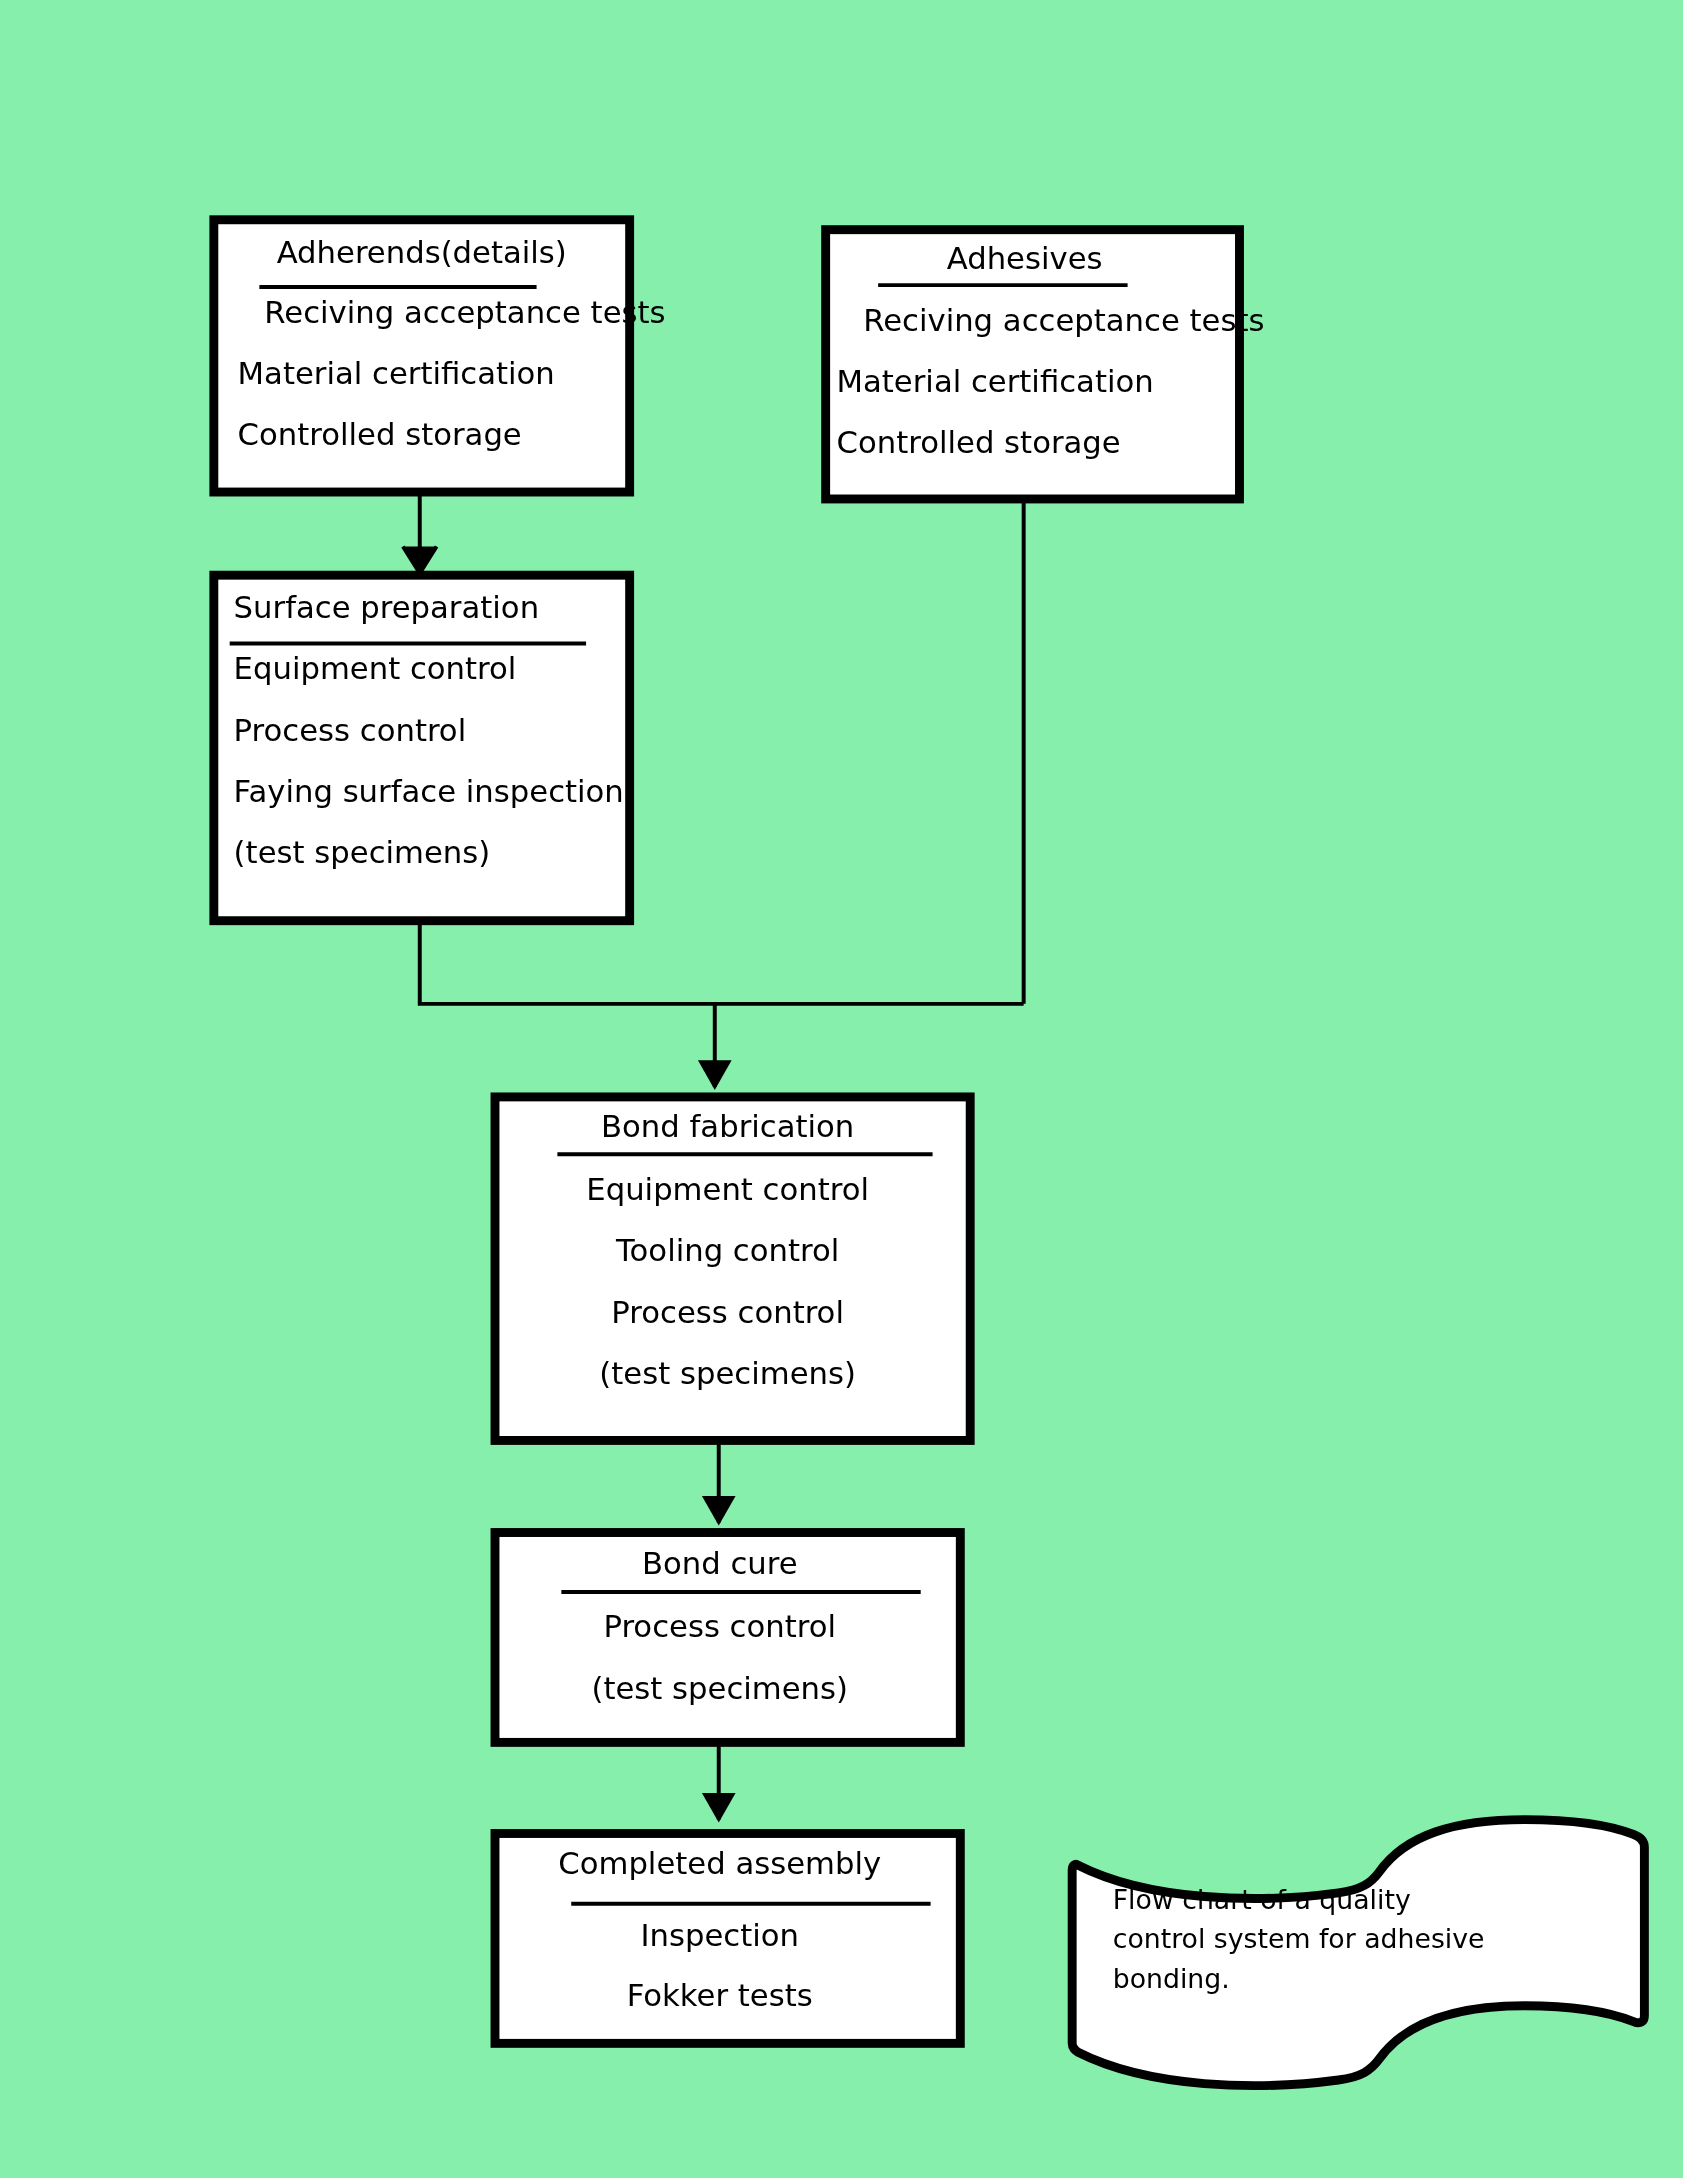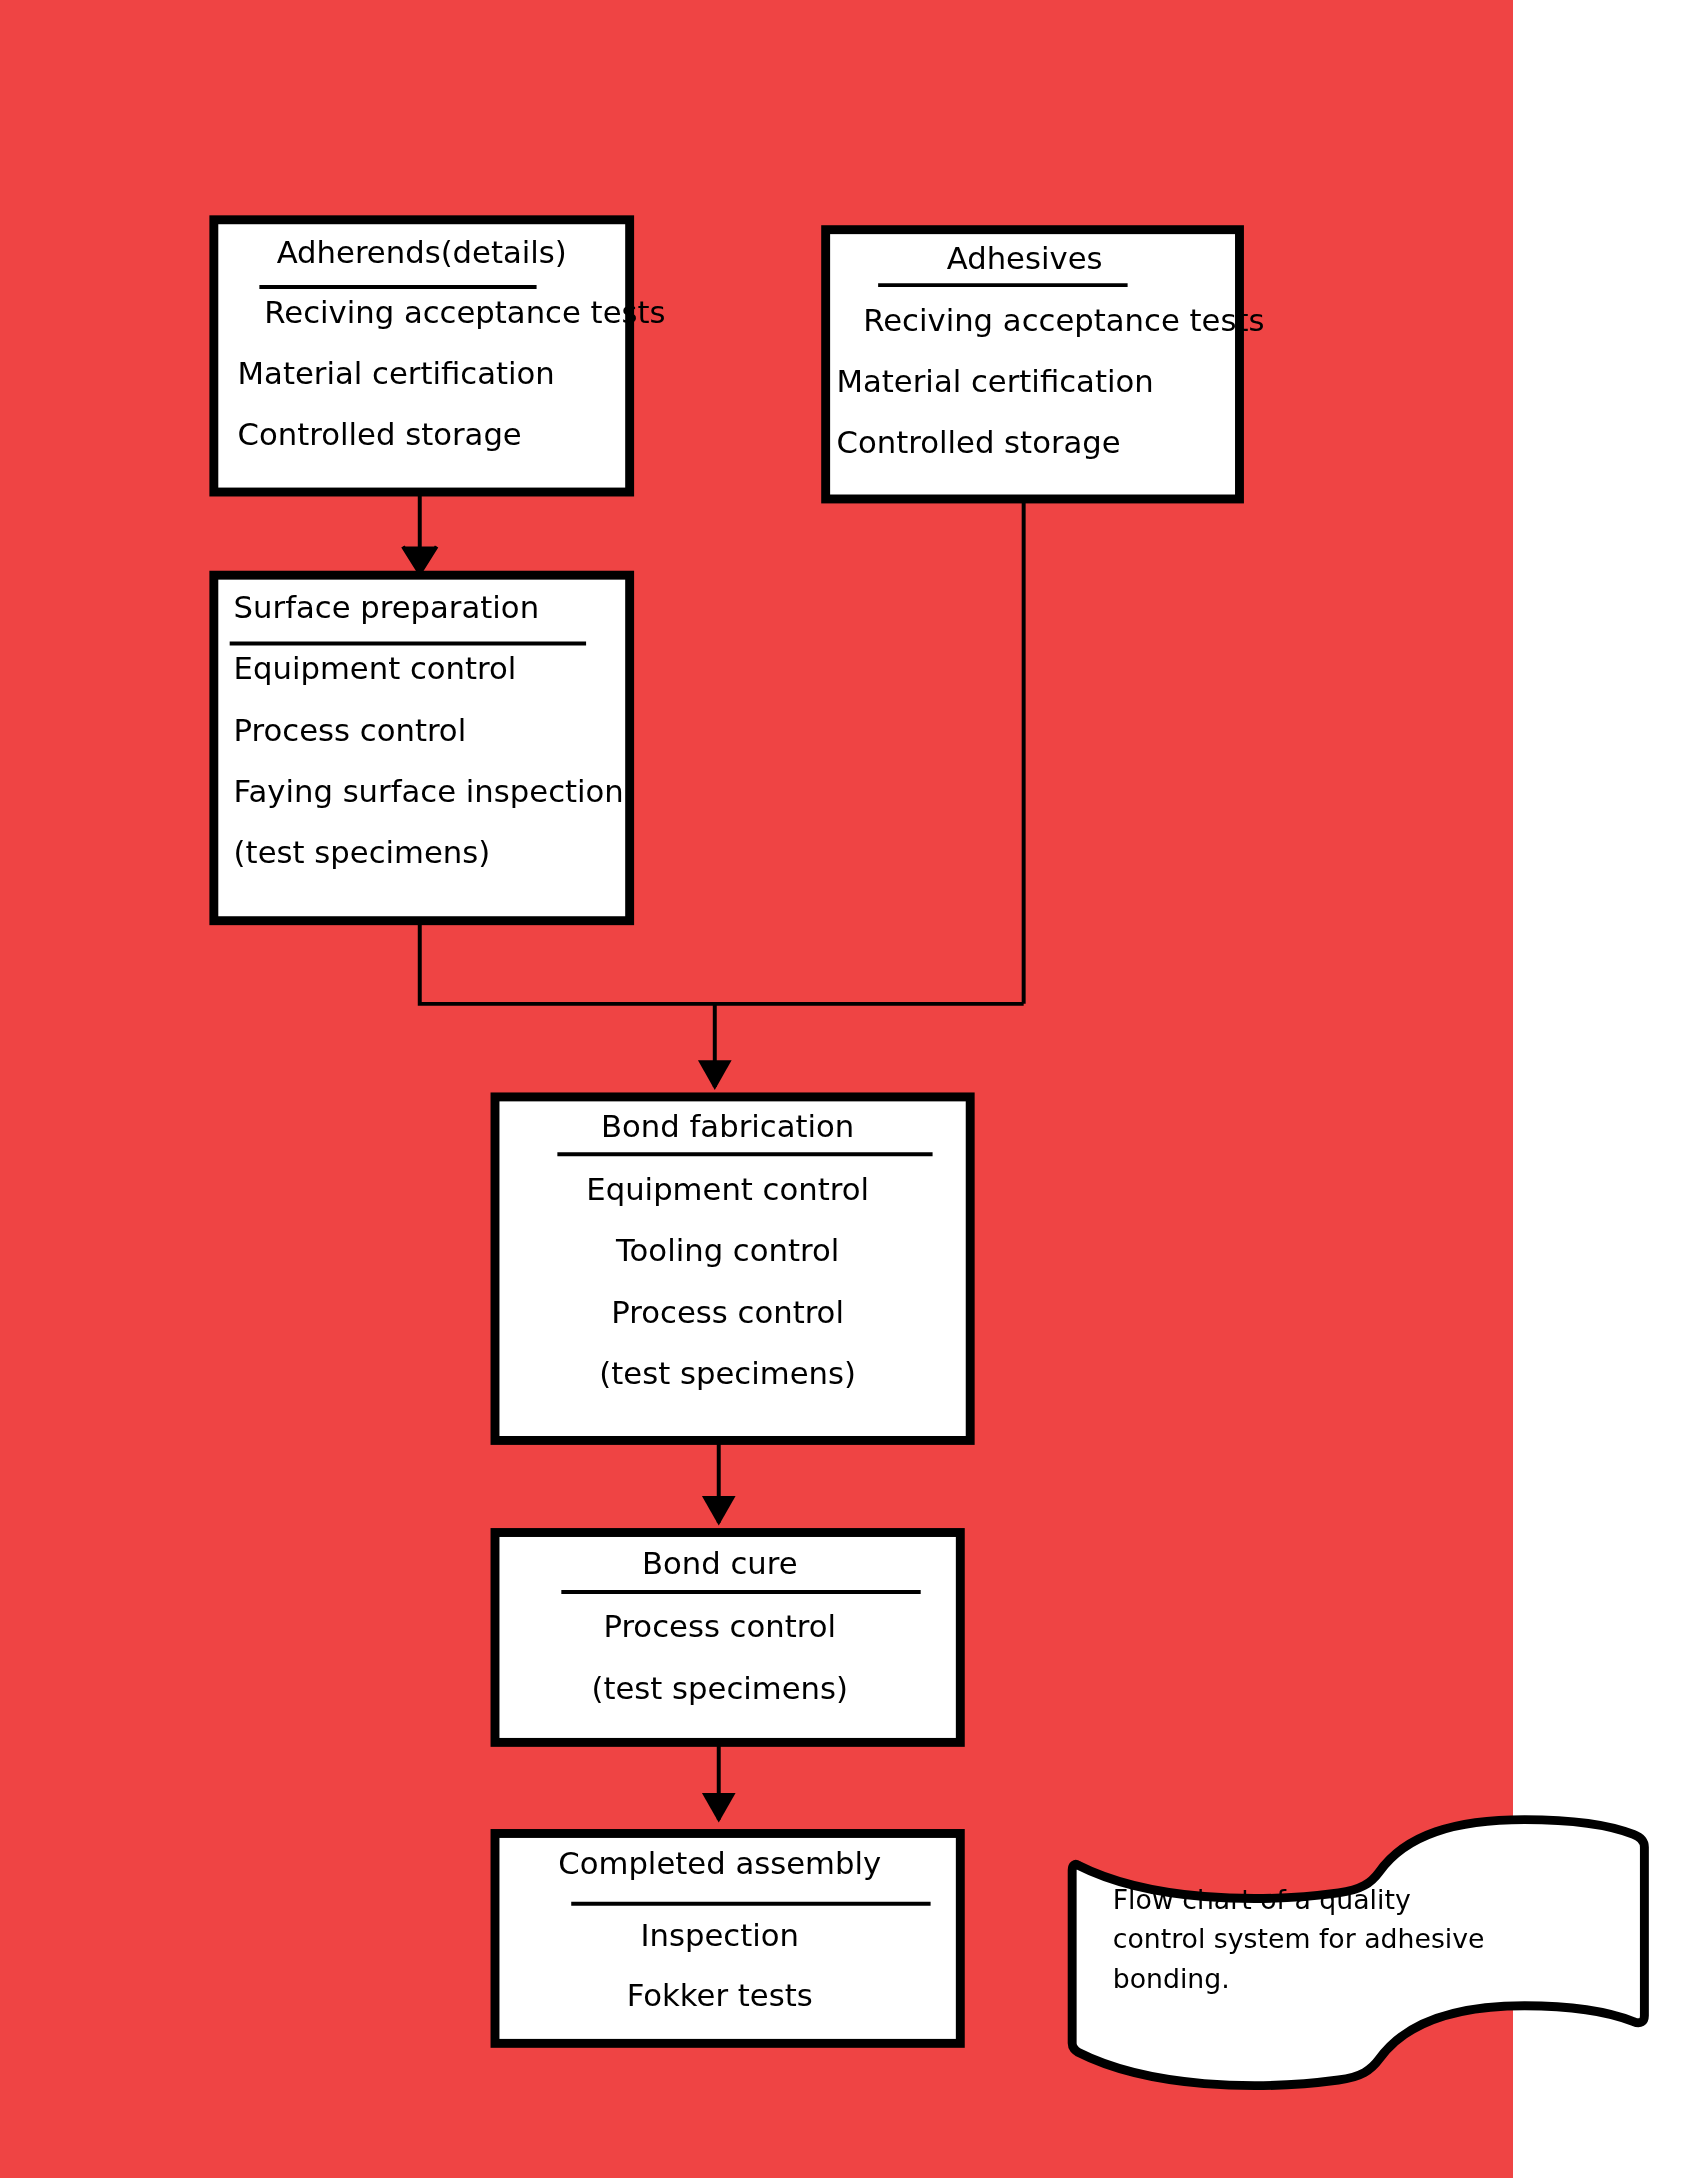--- a/index.html
+++ b/index.html
@@ -8,23 +8,23 @@
     background: #ffffff;
   }
   body {
     width: 1683px;
     height: 2178px;
     font-family: "DejaVu Sans", sans-serif;
     overflow: hidden;
   }
   #chart-root {
     position: relative;
-    width: 1513px;
+    width: 1683px;
     height: 2178px;
-    background: #ef4444;
+    background: #86efac;
   }
   svg.flow {
     position: absolute;
     inset: 0;
     width: 1683px;
     height: 2178px;
     display: block;
   }
   .box-rect {
     fill: #ffffff;

